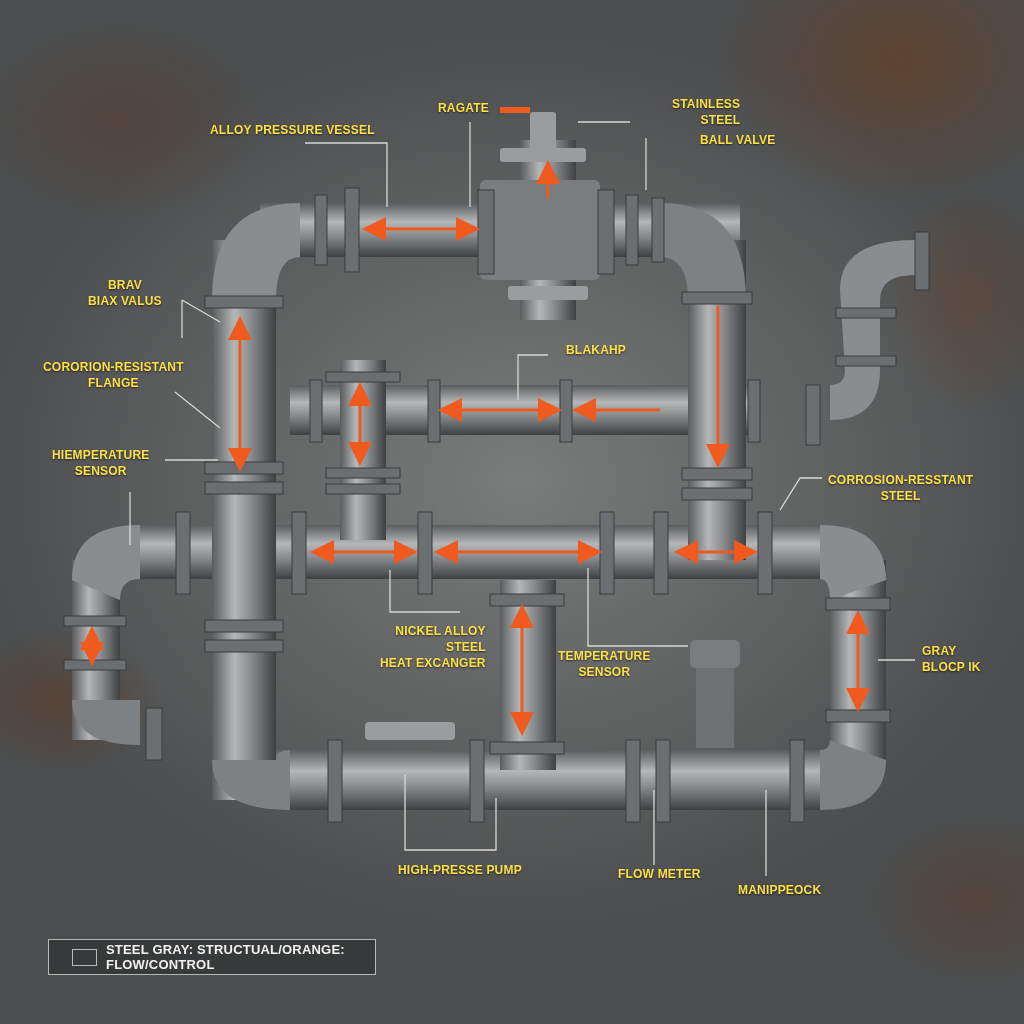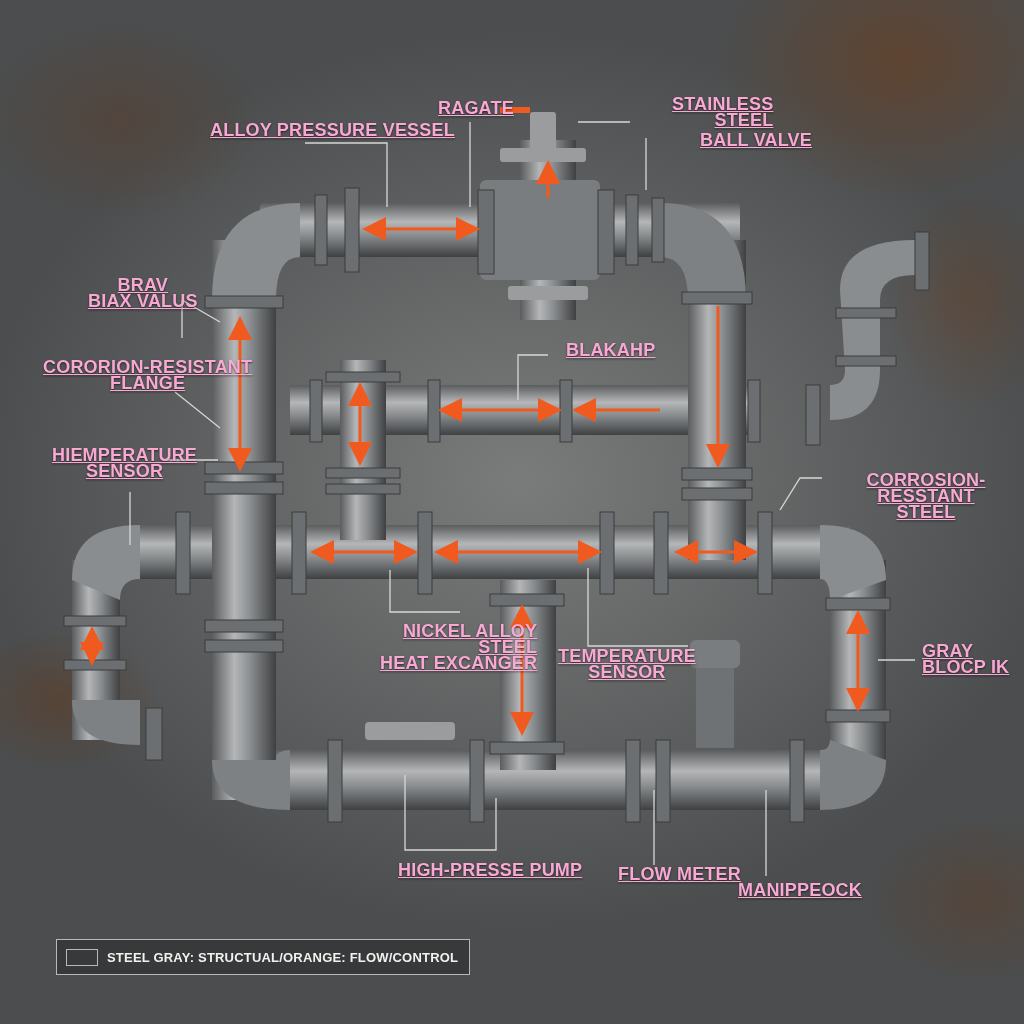--- a/index.html
+++ b/index.html
@@ -7,26 +7,26 @@
     background:#5c5e5f;font-family:"Liberation Sans",sans-serif;}
   .bg{position:absolute;inset:0;
     background:
       radial-gradient(ellipse 260px 200px at 900px 60px,rgba(110,60,25,.55),transparent 70%),
       radial-gradient(ellipse 120px 160px at 970px 300px,rgba(110,60,25,.35),transparent 70%),
       radial-gradient(ellipse 140px 100px at 60px 700px,rgba(100,55,25,.45),transparent 70%),
       radial-gradient(ellipse 200px 140px at 120px 120px,rgba(95,55,30,.35),transparent 70%),
       radial-gradient(ellipse 160px 120px at 980px 900px,rgba(100,55,25,.35),transparent 70%),
       radial-gradient(ellipse 600px 500px at 520px 480px,#7a7c7c,#4b4d4e 90%);}
   svg.diagram{position:absolute;left:0;top:0;}
-  .label{position:absolute;color:#f9a8d4;font-weight:bold;font-size:18px;
+  .label{position:absolute;color:#fde047;font-weight:bold;font-size:12px;
     letter-spacing:.2px;text-align:center;line-height:16px;
-    text-shadow:0 1px 2px rgba(0,0,0,.6);white-space:pre-line;text-decoration:underline;}
-  .legend{position:absolute;left:56px;top:939px;width:414px;height:36px;
+    text-shadow:0 1px 2px rgba(0,0,0,.6);white-space:pre-line;}
+  .legend{position:absolute;left:48px;top:939px;width:328px;height:36px;
     border:1.5px solid #b9bab8;background:rgba(40,42,42,.55);
-    display:flex;align-items:center;box-sizing:border-box;padding-left:9px;}
+    display:flex;align-items:center;box-sizing:border-box;padding-left:23px;}
   .legend-swatch{width:30px;height:15px;border:1.5px solid #b9bab8;margin-right:9px;}
   .legend-text{color:#f1f1ee;font-weight:bold;font-size:13px;letter-spacing:.2px;}
 </style>
 </head>
 <body>
 
 <div class="bg"></div>
 
 <svg class="diagram" width="1024" height="1024" viewBox="0 0 1024 1024">
   <defs>

